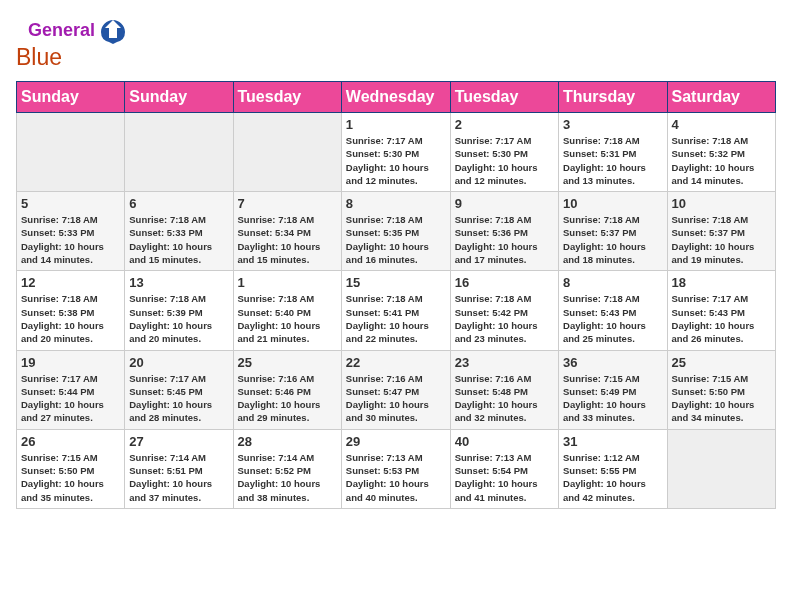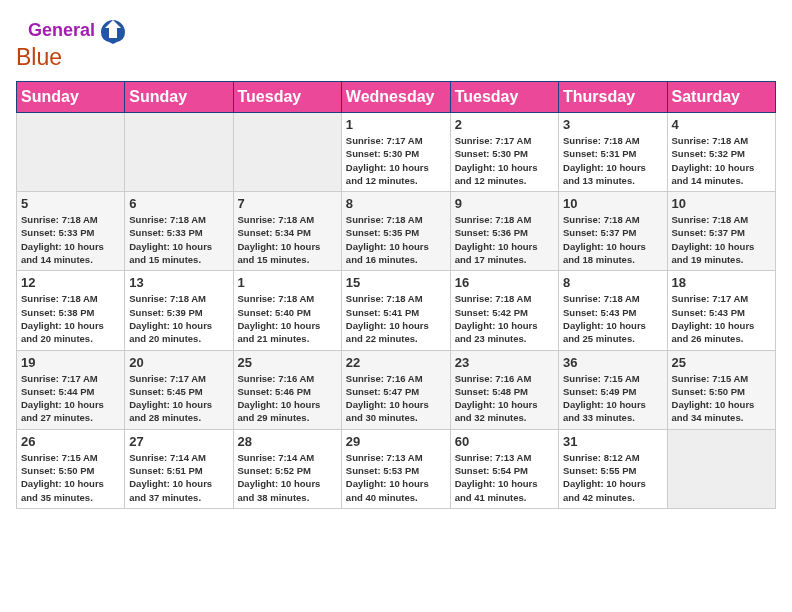--- a/index.html
+++ b/index.html
@@ -336,29 +336,29 @@
 and 38 minutes.</div>
           </td>
           <td>
             <span class="day-number">29</span>
             <div class="day-info" style="white-space: pre-line;">Sunrise: 7:13 AM
 Sunset: 5:53 PM
 Daylight: 10 hours
 and 40 minutes.</div>
           </td>
           <td>
-            <span class="day-number">60</span>
+            <span class="day-number">40</span>
             <div class="day-info" style="white-space: pre-line;">Sunrise: 7:13 AM
 Sunset: 5:54 PM
 Daylight: 10 hours
 and 41 minutes.</div>
           </td>
           <td>
             <span class="day-number">31</span>
-            <div class="day-info" style="white-space: pre-line;">Sunrise: 8:12 AM
+            <div class="day-info" style="white-space: pre-line;">Sunrise: 1:12 AM
 Sunset: 5:55 PM
 Daylight: 10 hours
 and 42 minutes.</div>
           </td>
           <td class="empty-cell"></td>
         </tr>
       </tbody>
   </table>
 </div>
 

